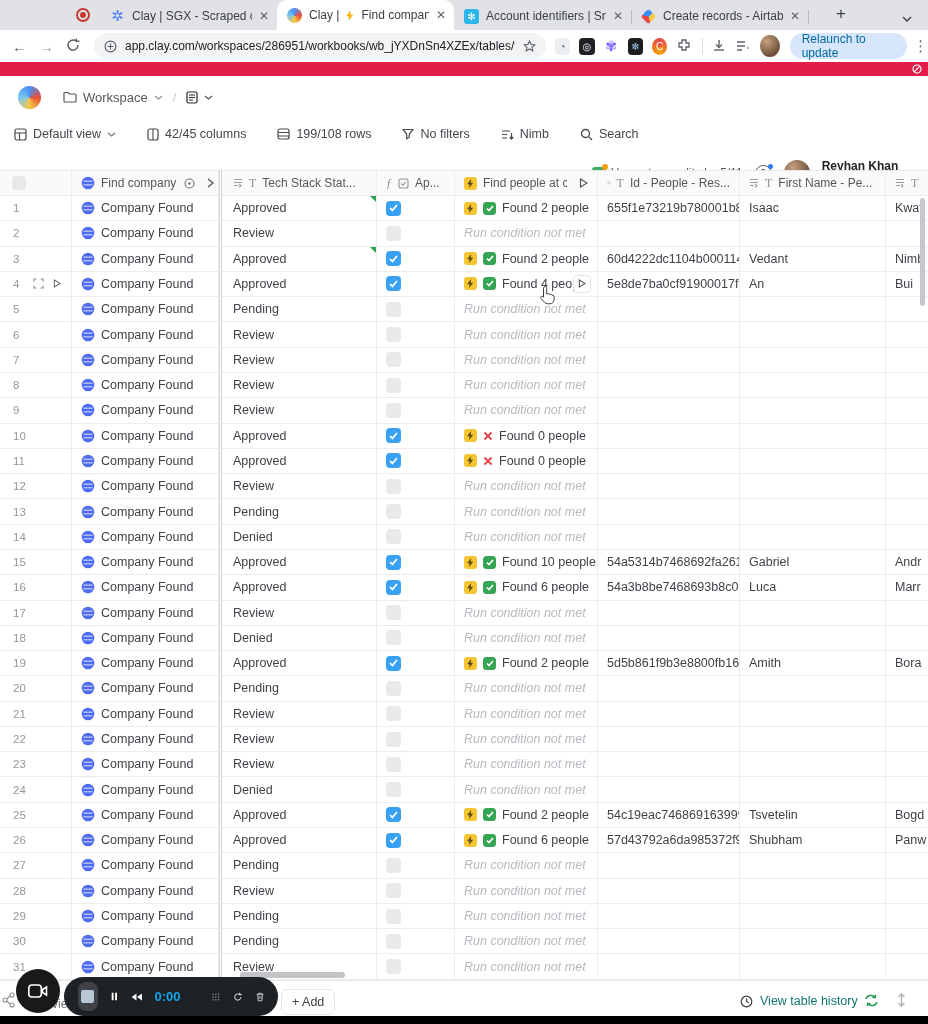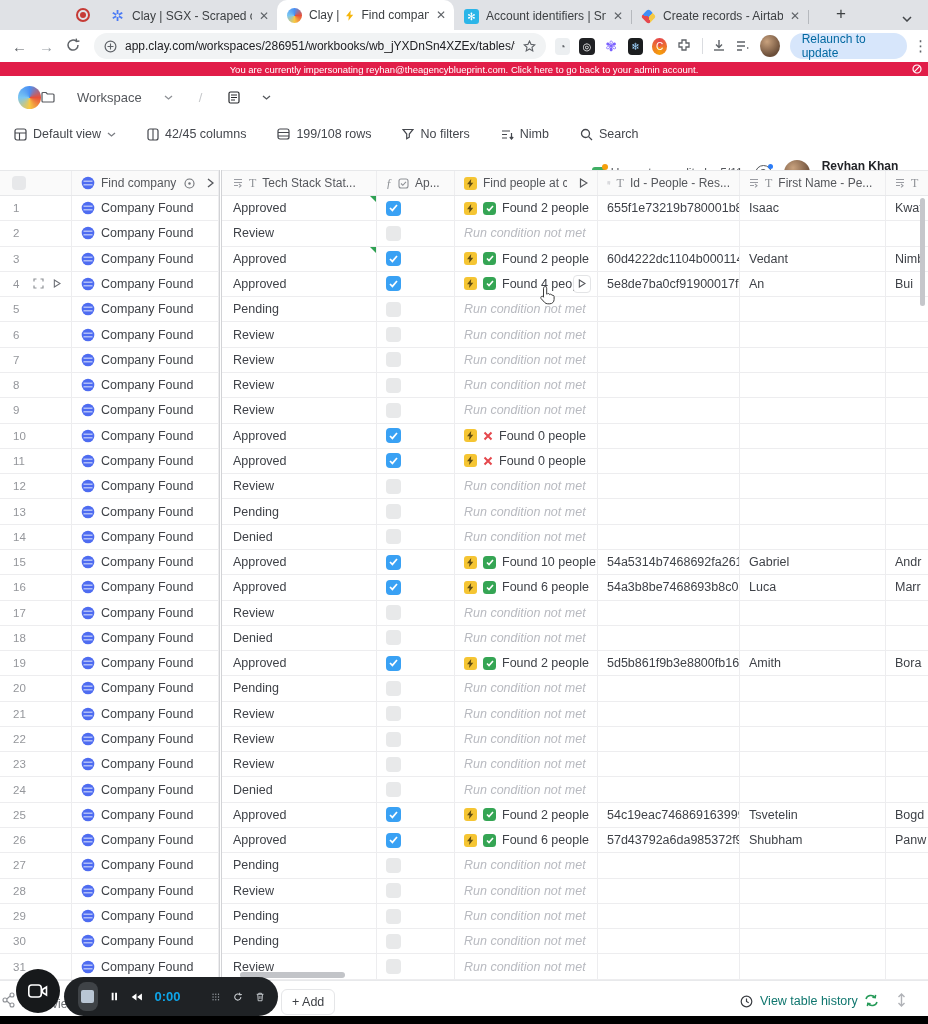--- a/index.html
+++ b/index.html
@@ -32,21 +32,21 @@
   .ext { width:17px; height:17px; border-radius:4px; display:flex; align-items:center; justify-content:center; font-size:10px; margin-left:9px; }
   .relaunch { margin-left:10px; height:26px; border-radius:14px; background:#d7e6fb; color:#0369a1; font-size:12px; display:flex; align-items:center; padding:0 12px; font-weight:500; }
 
   
   .banner { left:0; top:62px; width:928px; height:14px; background:#e11d48; color:#fff; font-size:9.5px; display:flex; align-items:center; justify-content:center; }
   .banner .stop-ic { position:absolute; right:6px; top:2px; }
 
   
   .appheader { left:0; top:76px; width:928px; height:42px; background:#fff; display:flex; align-items:center; }
   .clay-logo { width:23px; height:23px; border-radius:50%; background:conic-gradient(#4a90f4,#e8503a,#f7c843,#79c6f2,#4a90f4); margin-left:18px; filter:blur(.4px); }
-  .crumb { display:flex; align-items:center; gap:22px; font-size:13px; color:#54575c; }
+  .crumb { display:flex; align-items:center; gap:6px; margin-left:22px; font-size:13px; color:#54575c; }
   .crumb .slash { color:#c6c8cb; margin:0 4px; }
   .wbtitle { font-weight:700; color:#26282c; }
   .hdr-right { position:absolute; right:14px; top:76px; height:42px; display:flex; align-items:center; gap:12px; }
   .credits { display:flex; align-items:center; gap:6px; font-size:12px; color:#54575c; }
   .credit-ic { width:13px; height:13px; border-radius:3px; background:#3fae64; position:relative; }
   .credit-ic::after { content:""; position:absolute; right:-3px; top:-3px; width:6px; height:6px; border-radius:50%; background:#f59e0b; }
   .help-ic { width:17px; height:17px; border-radius:50%; border:1.4px solid #54575c; color:#54575c; font-size:11px; display:flex; align-items:center; justify-content:center; position:relative; }
   .help-ic::after { content:""; position:absolute; right:-2px; top:-2px; width:5px; height:5px; border-radius:50%; background:#2b7cf7; }
   .avatar { width:26px; height:26px; border-radius:50%; background:radial-gradient(circle at 35% 30%, #c9a27e, #6c4f3a 70%); }
   .user-stack { line-height:1.15; }
@@ -194,21 +194,20 @@
         <path d="M1 3h8M1 7h8M1 11h5" stroke="#5f6368" stroke-width="1.4"></path>
         <path d="M11 8l2 1-2 1z" fill="#5f6368"></path>
       </svg>
   </span>
   <span class="ext" style="border-radius:50%;background:radial-gradient(circle at 35% 30%, #c9a27e, #6c4f3a 70%);width:22px;height:22px"></span>
   <span class="relaunch">Relaunch to update</span>
   <span class="nav-ic" style="margin-left:6px">⋮</span>
 </div>
 
 <div class="abs banner">
-  <span>You are currently impersonating reyhan@theagencyblueprint.com. Click here to go back to your admin account.</span>
   <span class="stop-ic">
     <svg width="10" height="10" viewBox="0 0 10 10">
         <circle cx="5" cy="5" r="4" fill="none" stroke="#fff" stroke-width="1.2"></circle>
         <path d="M2.2 7.8L7.8 2.2" stroke="#fff" stroke-width="1.2"></path>
       </svg>
   </span>
 </div>
 
 <div class="abs appheader">
   <span class="clay-logo"></span>

